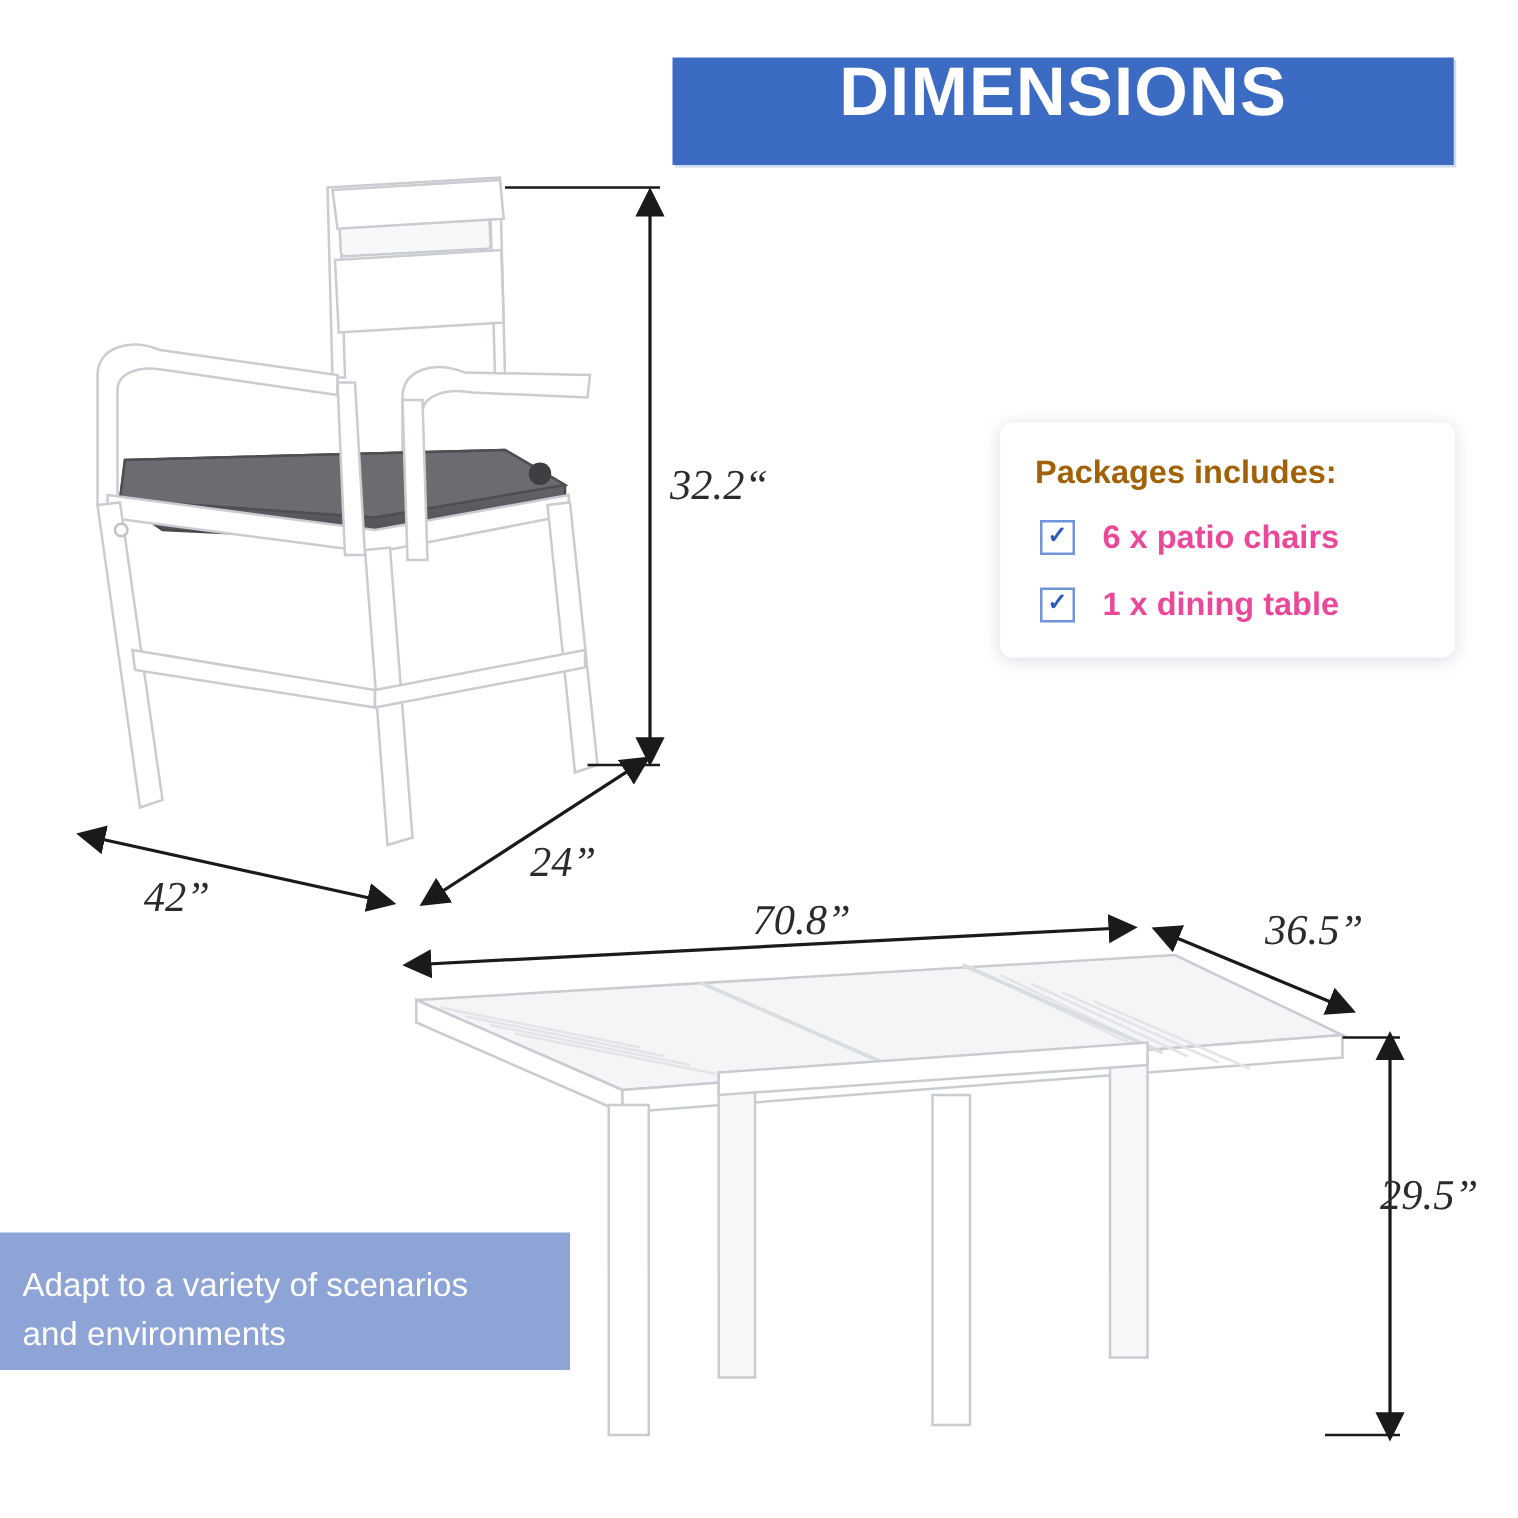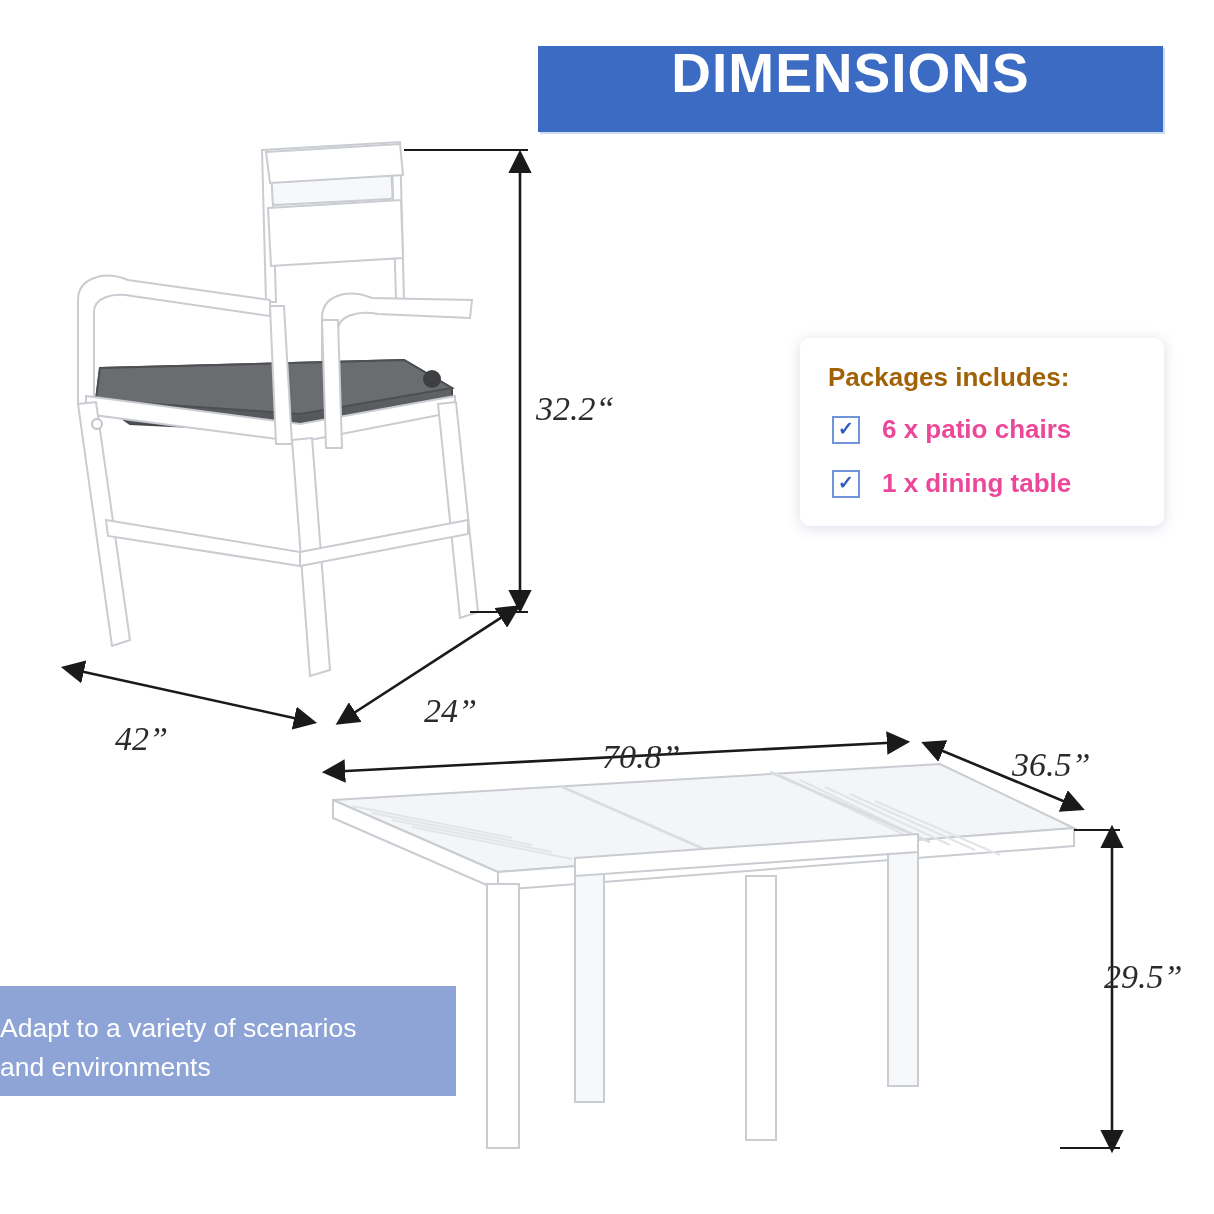--- a/index.html
+++ b/index.html
@@ -104,34 +104,33 @@
     width: 456px;
     height: 110px;
     background: #8ea4d6;
     display: flex;
     align-items: center;
   }
   .scenario-text {
     color: #ffffff;
     font-size: 26.5px;
     line-height: 1.45;
-    padding-left: 0;
+    padding-left: 18px;
     padding-right: 14px;
     margin-top: 13px;
   }
 
   
   .dim-label {
     position: absolute;
     color: #2b2b2b;
     font-family: "Liberation Serif", serif;
     font-style: italic;
     font-size: 34px;
     white-space: nowrap;
-    margin-top: 20px;
   }
 
   
   .svg-layer {
     position: absolute;
     left: 0;
     top: 0;
     width: 1214px;
     height: 1214px;
     pointer-events: none;

